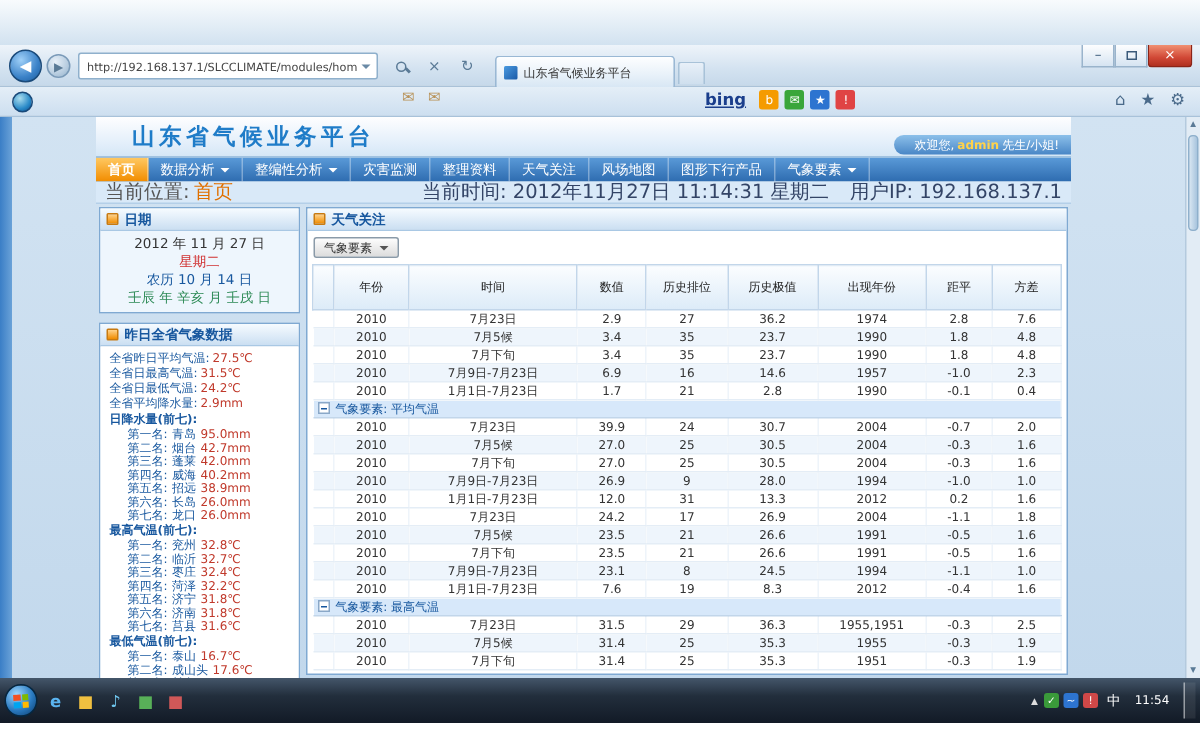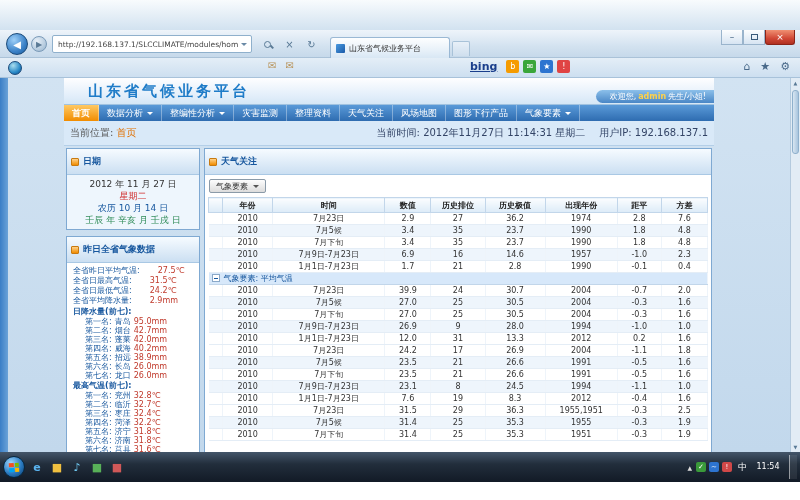--- a/index.html
+++ b/index.html
@@ -43,45 +43,45 @@
 .sb-thumb{position:absolute;left:1px;top:12px;width:7px;height:64px;background:linear-gradient(90deg,#d8e6f2,#a8c4dd);border:1px solid #8fb0cc;border-radius:3px;}
 .page{position:absolute;left:64px;top:0;width:650px;height:374px;}
 .banner{position:relative;height:27px;background:linear-gradient(180deg,#fefeff,#e2eefa 70%,#d5e7f6);border-bottom:1px solid #a0c2e0;}
 .page-title{position:absolute;left:24px;top:4px;font-size:15px;font-weight:bold;color:#1f7cc8;letter-spacing:3px;white-space:nowrap;}
 .welcome{position:absolute;right:0;bottom:1px;height:13px;line-height:13px;padding:0 8px 0 14px;border-radius:7px 0 0 7px;background:linear-gradient(180deg,#8cc0ea,#4986c6);color:#fff;font-size:8px;white-space:nowrap;}
 .welcome .wuser{color:#ffd24a;font-weight:bold;margin:0 2px;}
 .navbar{height:16px;background:linear-gradient(180deg,#5a9ad8,#2e6cb0);display:flex;align-items:stretch;overflow:hidden;}
 .nav-item{display:flex;align-items:center;padding:0 8px;color:#fff;font-size:9px;border-right:1px solid rgba(255,255,255,.35);cursor:default;white-space:nowrap;}
 .nav-item.active{background:linear-gradient(180deg,#ffc963,#f18c00);font-weight:bold;}
 .caret{width:0;height:0;border:3px solid transparent;border-top-color:#fff;margin-left:4px;margin-top:4px;}
-.infobar{height:25px;background:#d9e9f8;border-bottom:1px solid #b4cfe8;display:flex;align-items:center;justify-content:space-between;padding:0 6px;font-size:10px;color:#555;}
+.infobar{height:15px;background:#d9e9f8;border-bottom:1px solid #b4cfe8;display:flex;align-items:center;justify-content:space-between;padding:0 6px;font-size:13px;color:#555;}
 .crumbval{color:#e07000;margin-left:3px;}
 .info-right{display:flex;gap:14px;color:#334466;white-space:nowrap;}
 .content{position:relative;height:316px;overflow:hidden;}
 .sidebar{position:absolute;left:2px;top:2px;width:134px;}
 .main{position:absolute;left:140px;top:2px;right:2px;}
 .panel{background:#fff;border:1px solid #7fa9d2;}
 .panel + .panel{margin-top:6px;}
-.panel-header{height:26px;background:linear-gradient(180deg,#f6fbff,#cbdff2);border-bottom:1px solid #a9c8e4;display:flex;align-items:center;gap:4px;padding:0 4px;font-size:9px;font-weight:bold;color:#17579e;white-space:nowrap;}
+.panel-header{height:15px;background:linear-gradient(180deg,#f6fbff,#cbdff2);border-bottom:1px solid #a9c8e4;display:flex;align-items:center;gap:4px;padding:0 4px;font-size:9px;font-weight:bold;color:#17579e;white-space:nowrap;}
 .panel-icon{width:8px;height:8px;background:linear-gradient(180deg,#ffd28a,#f08c00);border:1px solid #c87a10;border-radius:1px;flex:0 0 auto;}
 .date-body{background:#eef6fd;text-align:center;font-size:9px;line-height:12px;padding:3px 0;}
 .d1{color:#333;}.d2{color:#d03030;}.d3{color:#17579e;}.d4{color:#2e8b57;}
 .weather-body{padding:3px 2px 3px 6px;font-size:8px;color:#17579e;background:#fff;}
 .stat-row{line-height:10px;white-space:nowrap;}
-.stat-value{color:#c0392b;margin-left:18px;}
+.stat-value{color:#c0392b;margin-left:2px;}
 .rank-title{line-height:11px;font-weight:bold;white-space:nowrap;}
 .rank-row{line-height:9px;padding-left:12px;white-space:nowrap;}
 .rank-name{margin:0 3px;}
 .rank-val{color:#c0392b;}
 .main-panel{height:312px;overflow:hidden;}
 .main-body{padding:3px;}
 .filter-btn{display:inline-flex;align-items:center;height:14px;padding:0 6px;margin:1px 0 4px 1px;font-size:8px;color:#333;background:linear-gradient(180deg,#fdfdfd,#dcdcdc);border:1px solid #8a9aa8;border-radius:2px;}
 .caret2{width:0;height:0;border:3px solid transparent;border-top-color:#555;margin-left:5px;margin-top:3px;}
 table.data{width:100%;border-collapse:collapse;table-layout:fixed;font-size:8px;}
-table.data th{height:15px;background:linear-gradient(180deg,#fbfdff,#dcebf8);border:1px solid #c2d6ea;color:#222;font-weight:bold;overflow:hidden;white-space:nowrap;margin-left:40px;}
+table.data th{height:30px;background:linear-gradient(180deg,#fbfdff,#dcebf8);border:1px solid #c2d6ea;color:#222;font-weight:normal;overflow:hidden;white-space:nowrap;margin-left:40px;}
 table.data td{height:11px;border-bottom:1px solid #e4edf6;border-right:1px solid #eef4fa;color:#333;text-align:center;overflow:hidden;white-space:nowrap;}
 tr.section-row td{background:#d7e8fa;color:#17579e;text-align:left;padding-left:3px;border-bottom:1px solid #c2d6ea;}
 tr.data-row.alt td{background:#eef5fc;}
 .minus-box{display:inline-block;width:8px;height:8px;border:1px solid #8aa8c8;background:#fff;vertical-align:-1px;margin-right:4px;position:relative;}
 .minus-box::after{content:"";position:absolute;left:1px;right:1px;top:3px;height:1px;background:#17579e;}
 
 .taskbar{position:absolute;left:0;top:452px;width:800px;height:30px;background:linear-gradient(180deg,#44566a,#222e3c 40%,#121a26);display:flex;align-items:center;padding:0 3px;gap:3px;}
 .start-orb{width:22px;height:22px;border-radius:50%;background:radial-gradient(circle at 35% 30%,#9fd8ff,#2a7ac0 55%,#0a3a6a);border:1px solid #06263f;display:flex;align-items:center;justify-content:center;flex:0 0 auto;}
 .flag{width:10px;height:9px;display:grid;grid-template-columns:1fr 1fr;grid-template-rows:1fr 1fr;gap:1px;transform:rotate(-4deg);}
 .flag i{display:block;}
@@ -452,20 +452,23 @@
                       <td></td>
                       <td>2010</td>
                       <td>1月1日-7月23日</td>
                       <td>7.6</td>
                       <td>19</td>
                       <td>8.3</td>
                       <td>2012</td>
                       <td>-0.4</td>
                       <td>1.6</td>
                     </tr>
+                    <tr class="section-row">
+                      <td colspan="9"><span class="minus-box"></span><span>气象要素: 最高气温</span></td>
+                    </tr>
                     <tr class="data-row">
                       <td></td>
                       <td>2010</td>
                       <td>7月23日</td>
                       <td>31.5</td>
                       <td>29</td>
                       <td>36.3</td>
                       <td>1955,1951</td>
                       <td>-0.3</td>
                       <td>2.5</td>

